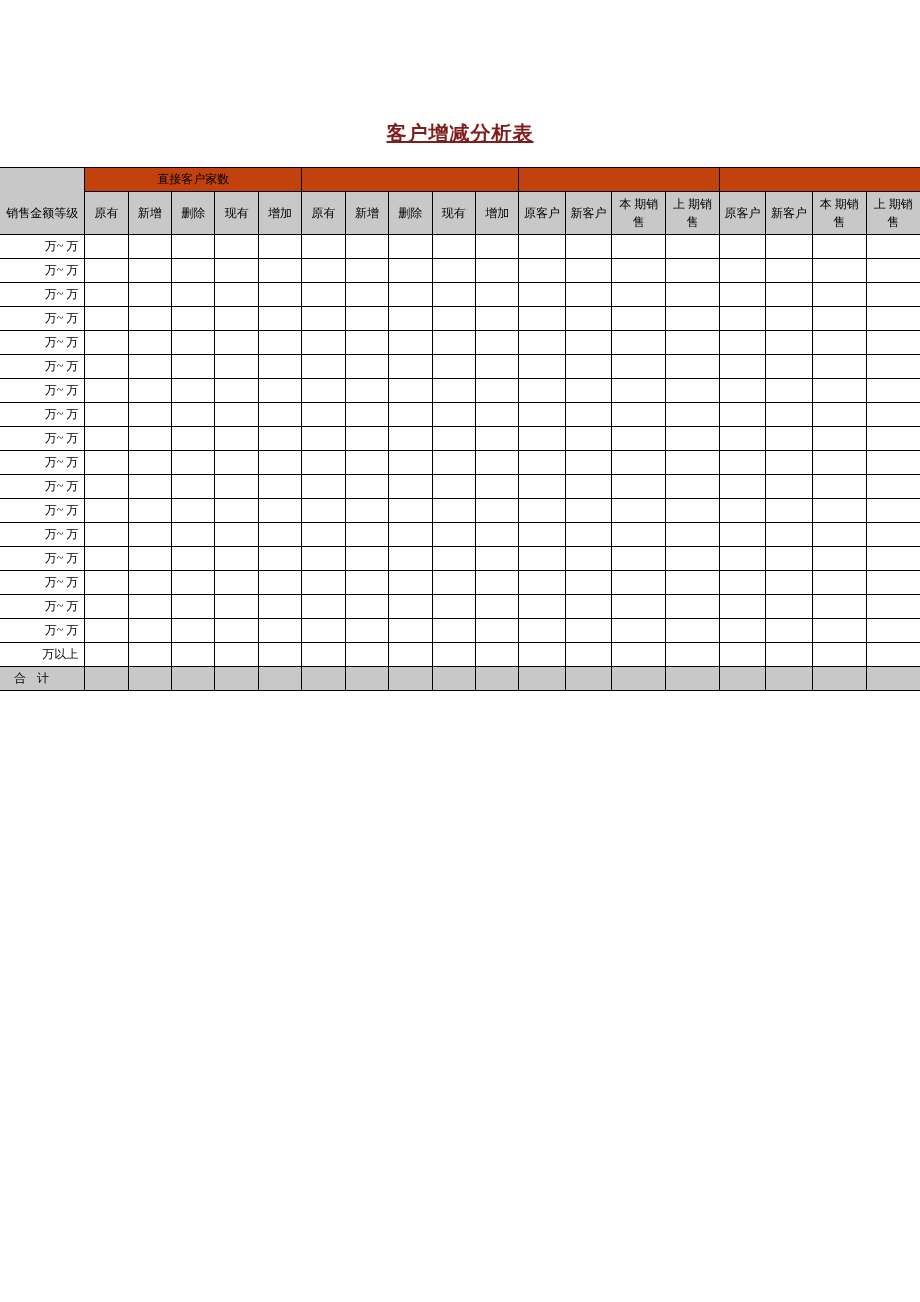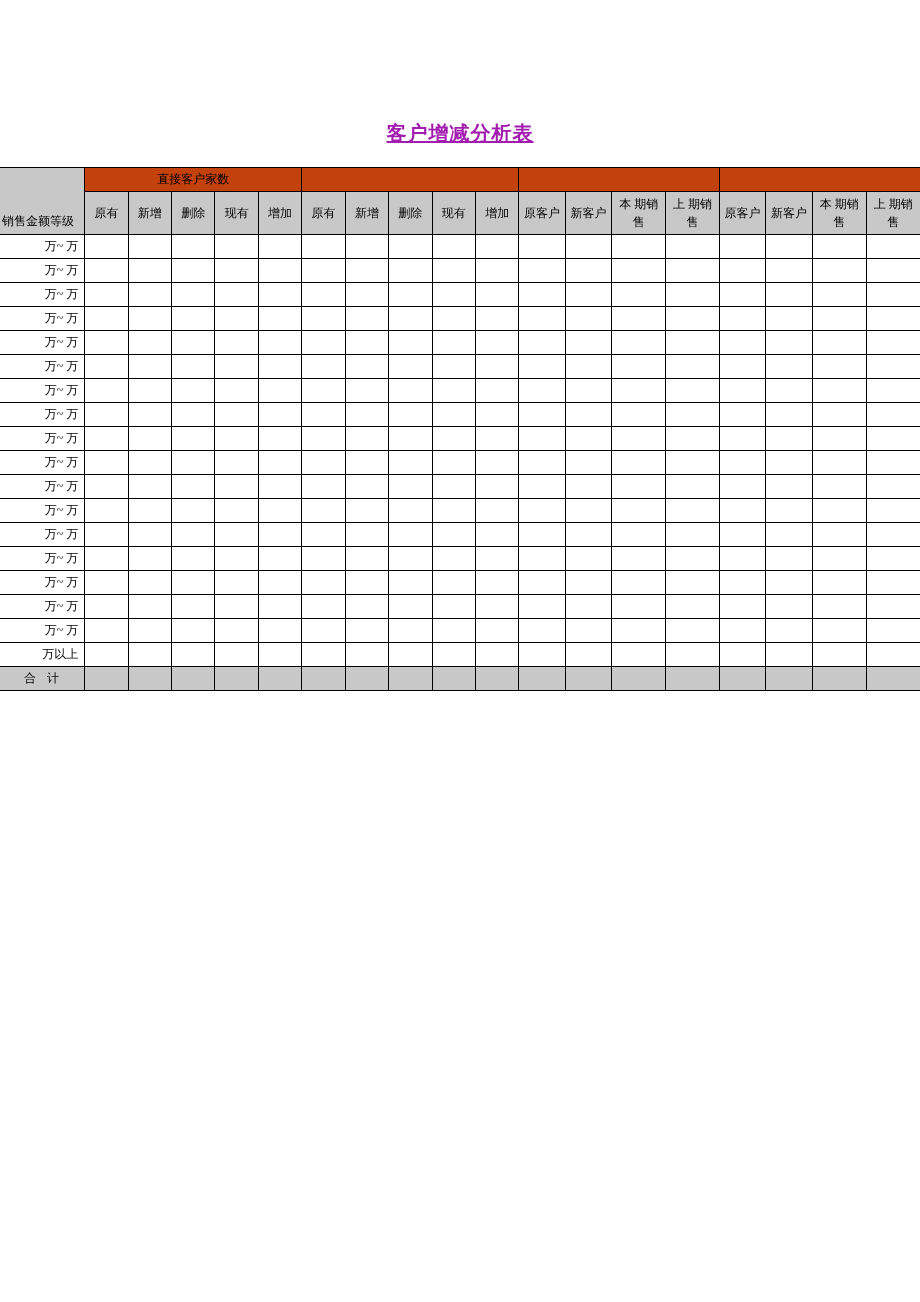--- a/index.html
+++ b/index.html
@@ -8,21 +8,21 @@
     padding: 0;
     background: #fff;
     font-family: "SimSun", "宋体", serif;
     font-size: 12px;
     color: #000;
     width: 920px;
   }
   .title {
     text-align: center;
     font-family: "SimSun", "宋体", serif;
-    color: #a21caf;
+    color: #7f1d1d;
     font-weight: bold;
     font-size: 20px;
     text-decoration: underline;
     margin-top: 120px;
     margin-bottom: 20px;
     letter-spacing: 1px;
   }
   table {
     border-collapse: collapse;
     width: 920px;
@@ -55,21 +55,21 @@
   .row-label-wan {
     text-align: right;
     padding-right: 6px;
     padding-left: 24px;
   }
   .total-row td, .total-row th {
     background: #c8c8c8;
   }
   .total-label {
     text-align: left;
-    padding-left: 24px;
+    padding-left: 14px;
     letter-spacing: 4px;
   }
   
   table tr > *:first-child { border-left: none; }
   table tr > *:last-child { border-right: none; }
   .tall {
     line-height: 1.5;
   }
 </style>
 </head>
@@ -94,21 +94,21 @@
       <col style="width:45px">
       <col style="width:52px">
       <col style="width:52px">
     <col style="width:45px">
       <col style="width:45px">
       <col style="width:52px">
       <col style="width:52px">
   </colgroup>
   <thead>
     <tr>
-      <th class="h-top-blank" rowspan="2" style="vertical-align:bottom;text-align:left;padding-left:2px;padding-bottom:4px">销售金额等级</th>
+      <th class="h-top-blank" rowspan="2" style="vertical-align:bottom;text-align:center;padding-left:2px;padding-bottom:12px">销售金额等级</th>
       <th class="h-group" colspan="5">直接客户家数</th>
       <th class="h-group" colspan="5"></th>
       <th class="h-group" colspan="4"></th>
       <th class="h-group" colspan="4"></th>
     </tr>
     <tr>
       <th class="h-sub">原有</th>
       <th class="h-sub">新增</th>
       <th class="h-sub">删除</th>
       <th class="h-sub">现有</th>

